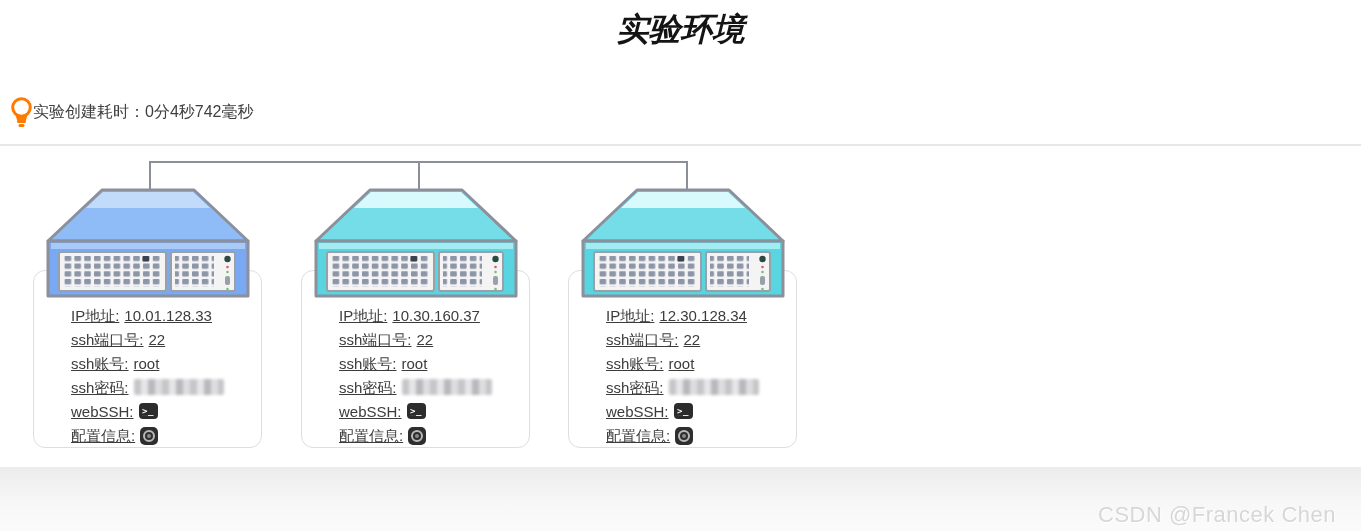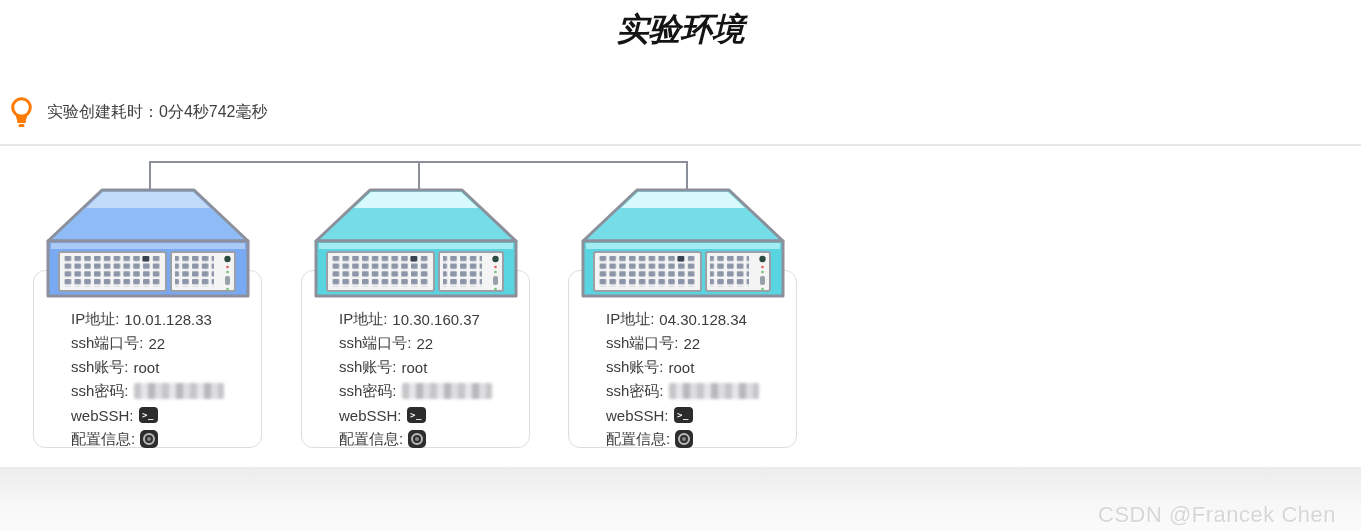--- a/index.html
+++ b/index.html
@@ -7,39 +7,39 @@
   body {
     width:1361px; height:531px; position:relative; overflow:hidden;
     font-family:"Liberation Sans","DejaVu Sans",sans-serif;
   }
   .page-title {
     position:absolute; top:8px; left:0; width:100%;
     text-align:center; font-size:32px; font-weight:bold; color:#141414;font-style:italic;
   }
   .tip-row {
     position:absolute; left:10px; top:94px; height:36px;
-    display:flex; align-items:center; gap:14px;
+    display:flex; align-items:center; 
   }
   .tip-text { font-size:16px; color:#3f3f3f; display:flex; }
   .divider {
     position:absolute; left:0; top:144px; width:100%; height:2px; background:#e7e7e8;
   }
   .conn { position:absolute; background:#8a8f99; }
   .node { position:absolute; top:186px; width:230px; height:262px; }
   .server-img { position:relative; display:block; margin:0 auto; z-index:1; }
   .server-blue { --c-top:#8fbcf6; --c-top-light:#c3dbfb; --c-front:#79a9f2; --c-front-light:#a9c9f7; }
   .server-cyan { --c-top:#74dde8; --c-top-light:#d8fafc; --c-front:#59d4e1; --c-front-light:#a2ecf2; }
   .card {
     position:absolute; left:0; top:84px; width:229px; height:178px;
     background:#fff; border:1px solid #dedede; border-radius:12px;
     padding:36px 0 0 37px; z-index:0;
   }
   .line {
-    height:24px; display:flex; align-items:center; gap:5px;
-    font-size:15px; color:#3c3c3c; white-space:nowrap;
+    height:24px; display:flex; gap:5px;
+    font-size:15px; color:#3c3c3c; white-space:nowrap;text-decoration:underline;
   }
   .pw-blur {
     display:inline-block; width:90px; height:16px; border-radius:2px;
     background-image:
       repeating-linear-gradient(90deg,#c6c6c9 0 7px,#e6e6e8 7px 14px,#b8b8bd 14px 21px,#dddde0 21px 28px),
       repeating-linear-gradient(0deg,rgba(255,255,255,.55) 0 5px,rgba(160,160,168,.45) 5px 10px);
     filter:blur(1.4px);
   }
   .term-icon {
     display:inline-flex; width:19px; height:16px; border-radius:4px;
@@ -182,21 +182,21 @@
   </div>
 </div>
 
 <div class="node" style="left:568px">
   <svg class="server-img server-cyan" viewBox="0 0 206 113" width="206" height="113">
       <use href="#server-shape"></use>
     </svg>
   <div class="card">
     <div class="line">
         <span>IP地址:</span>
-        <span>04.30.128.34</span>
+        <span>12.30.128.34</span>
       </div>
     <div class="line">
         <span>ssh端口号:</span>
         <span>22</span>
       </div>
     <div class="line">
         <span>ssh账号:</span>
         <span>root</span>
       </div>
     <div class="line">

